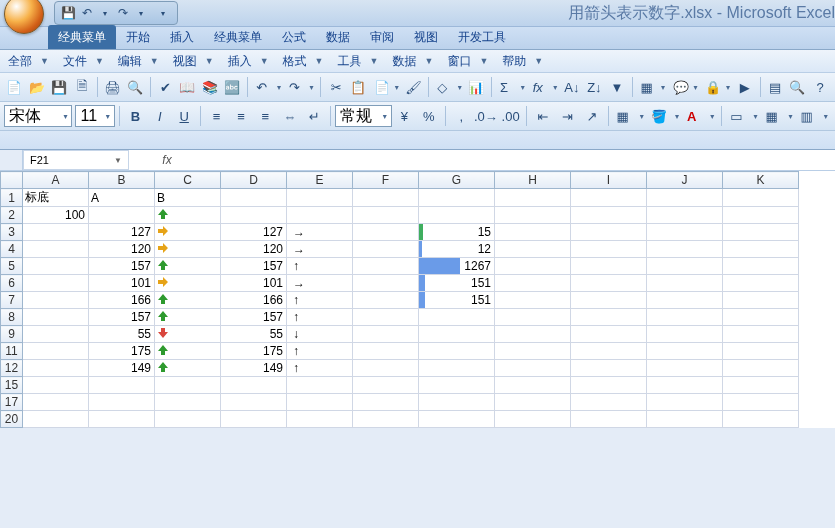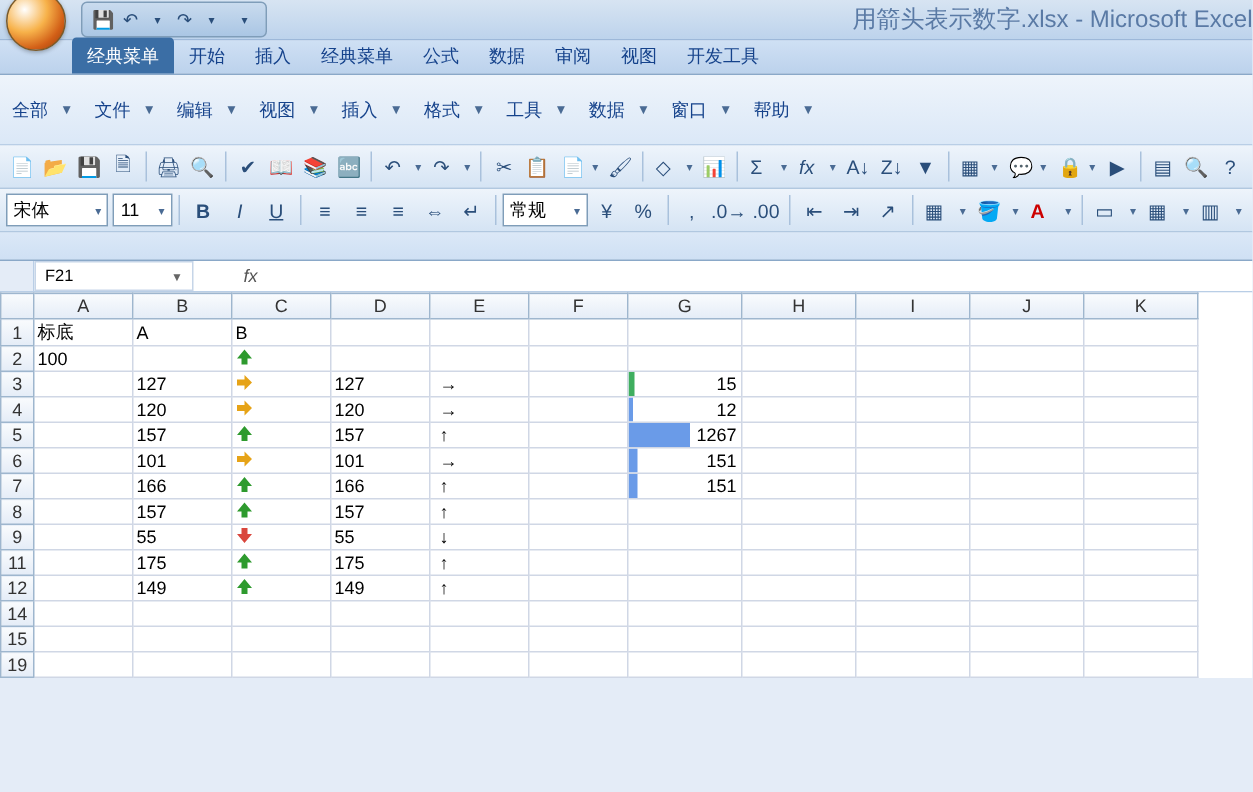--- a/index.html
+++ b/index.html
@@ -4,45 +4,45 @@
 <style>
   html,body{margin:0;padding:0;font-family:"SimSun","宋体",Arial,sans-serif;font-size:12px;background:#e4ecf7;color:#000;overflow:hidden}
   .titlebar{height:26px;background:linear-gradient(#d7e4f2,#bdd3ec);border-bottom:1px solid #9db8d9;display:flex;align-items:center}
   .office-orb{width:38px;height:38px;border-radius:50%;background:radial-gradient(circle at 30% 30%,#fff,#f7b24a 40%,#d25f17 70%,#8a3b0c);border:1px solid #7a5a2a;margin:2px 6px 0 4px;position:relative;z-index:5;box-shadow:0 1px 3px rgba(0,0,0,.3)}
   .qat{display:flex;align-items:center;gap:2px;height:22px;background:linear-gradient(#c9dbee,#aac6e4);border:1px solid #7f9db9;border-radius:4px;padding:0 6px;margin-left:4px}
   .qat .ico{width:16px;height:16px;display:flex;align-items:center;justify-content:center;font-size:12px;color:#2a4e7a}
   .title-text{flex:1;text-align:right;color:#5a7aa5;font-size:16px}
   .tabs{height:22px;background:linear-gradient(#cfe0f4,#bcd2ec);display:flex;align-items:flex-end;padding-left:48px;border-bottom:1px solid #8aa8c8}
   .tab{padding:4px 10px 3px;color:#15428b;cursor:pointer;font-size:12px}
   .tab.active{background:#3b6ea5;color:#fff;border-radius:3px 3px 0 0}
-  .menubar{height:22px;background:linear-gradient(#eef4fb,#dbe8f7);display:flex;align-items:center;padding:12px 8px;border-bottom:1px solid #b9cee6}
+  .menubar{height:22px;background:linear-gradient(#eef4fb,#dbe8f7);display:flex;align-items:center;padding:0 8px;border-bottom:1px solid #b9cee6}
   .menubar span{color:#15428b;margin-right:6px;cursor:pointer}
   .menubar .drop{font-size:9px;color:#4a6b94;margin-left:2px;margin-right:14px}
   .toolbar{height:28px;background:linear-gradient(#eef4fb,#d5e4f4);display:flex;align-items:center;padding:0 4px;border-bottom:1px solid #b1c8e0;gap:1px}
   .sep{width:1px;height:20px;background:#a9c1dc;margin:0 3px}
   .tbtn{width:22px;height:22px;display:flex;align-items:center;justify-content:center;border:1px solid transparent;border-radius:2px;cursor:pointer;font-size:13px;color:#2a4e7a}
   .tbtn.wdrop{width:30px;justify-content:flex-start;padding-left:3px;position:relative}
   .tbtn.wdrop::after{content:"▾";font-size:8px;position:absolute;right:2px;color:#4a6b94}
-  .fontbox,.sizebox{height:20px;border:1px solid #7f9db9;background:#fff;display:flex;align-items:center;padding:0 4px;font-size:12px}
+  .fontbox,.sizebox{height:20px;border:1px solid #7f9db9;background:#fff;display:flex;align-items:center;padding:0 4px;font-size:16px}
   .fontbox{width:60px}.sizebox{width:30px;margin-left:2px}
   .fontbox::after,.sizebox::after{content:"▾";font-size:8px;margin-left:auto;color:#4a6b94}
   .ribbon-pad{height:18px;background:linear-gradient(#dbe8f7,#cfe0f4);border-bottom:1px solid #8aa8c8}
   .namebox-row{height:20px;background:#fff;border-bottom:1px solid #b9cee6;display:flex;align-items:center}
   .rowhdr-gap{width:22px;height:20px;background:#e4ecf7;border-right:1px solid #b9cee6}
   .namebox{width:92px;height:18px;border:1px solid #c6d5e8;display:flex;align-items:center;padding:0 6px;font-size:11px;background:#fff}
   .namebox .dd{margin-left:auto;font-size:8px;color:#666}
   .fx-btn{width:20px;text-align:center;color:#555;font-style:italic;font-size:12px;cursor:pointer;margin-left:28px}
   .fx-input{flex:1;height:18px;border:none;outline:none;font-size:11px;padding:0 4px}
   .grid{background:#fff;position:relative}
   table{border-collapse:collapse;table-layout:fixed}
   th,td{border:1px solid #d0d7e5;height:17px;font-size:12px;padding:0 2px;box-sizing:border-box;overflow:hidden;white-space:nowrap}
   th{background:linear-gradient(#f9fbfd,#e4ecf7);font-weight:normal;text-align:center;color:#333;border-color:#9eb6ce}
   th.corner{width:22px;background:linear-gradient(#f9fbfd,#e4ecf7)}
   th.row{width:22px;text-align:center}
-  .num{text-align:left;padding-right:3px}
+  .num{text-align:right;padding-right:3px}
   .iconcell{text-align:left;padding-left:2px}
   .arrow{display:inline-block;width:12px;text-align:center}
   .arrow.up{color:#2e9a2e}.arrow.right{color:#e6a317}.arrow.down{color:#d9463d}
   .txtarrow{color:#000;margin-left:4px}
   .bar-cell{position:relative;text-align:right;padding-right:3px}
   .bar-bg{position:absolute;left:0;top:0;bottom:0;background:#6a9be8}
   .bar-green{background:#3fae5f}
   .bar-val{position:relative}
   svg{display:block}
 </style>
@@ -380,49 +380,49 @@
           <td class="num">149</td>
           <td class=""><span class="txtarrow">↑</span></td>
           <td class=""></td>
           <td class=""></td>
           <td class=""></td>
           <td class=""></td>
           <td class=""></td>
           <td class=""></td>
         </tr>
         <tr>
-          <th class="row">14</th>
-          <td class=""></td>
-          <td class=""></td>
-          <td class=""></td>
-          <td class=""></td>
-          <td class=""></td>
-          <td class=""></td>
-          <td class=""></td>
-          <td class=""></td>
-          <td class=""></td>
-          <td class=""></td>
-          <td class=""></td>
-        </tr>
-        <tr>
           <th class="row">15</th>
           <td class=""></td>
           <td class=""></td>
           <td class=""></td>
           <td class=""></td>
           <td class=""></td>
           <td class=""></td>
           <td class=""></td>
           <td class=""></td>
           <td class=""></td>
           <td class=""></td>
           <td class=""></td>
         </tr>
         <tr>
-          <th class="row">19</th>
+          <th class="row">17</th>
+          <td class=""></td>
+          <td class=""></td>
+          <td class=""></td>
+          <td class=""></td>
+          <td class=""></td>
+          <td class=""></td>
+          <td class=""></td>
+          <td class=""></td>
+          <td class=""></td>
+          <td class=""></td>
+          <td class=""></td>
+        </tr>
+        <tr>
+          <th class="row">20</th>
           <td class=""></td>
           <td class=""></td>
           <td class=""></td>
           <td class=""></td>
           <td class=""></td>
           <td class=""></td>
           <td class=""></td>
           <td class=""></td>
           <td class=""></td>
           <td class=""></td>

